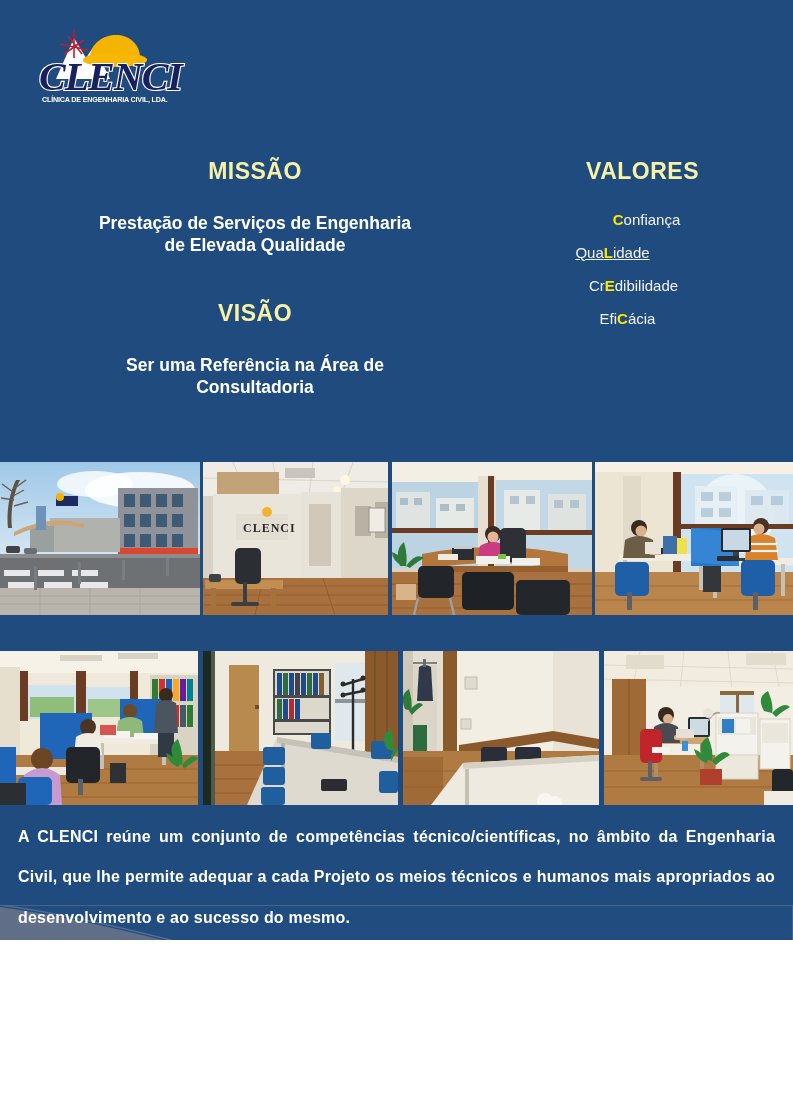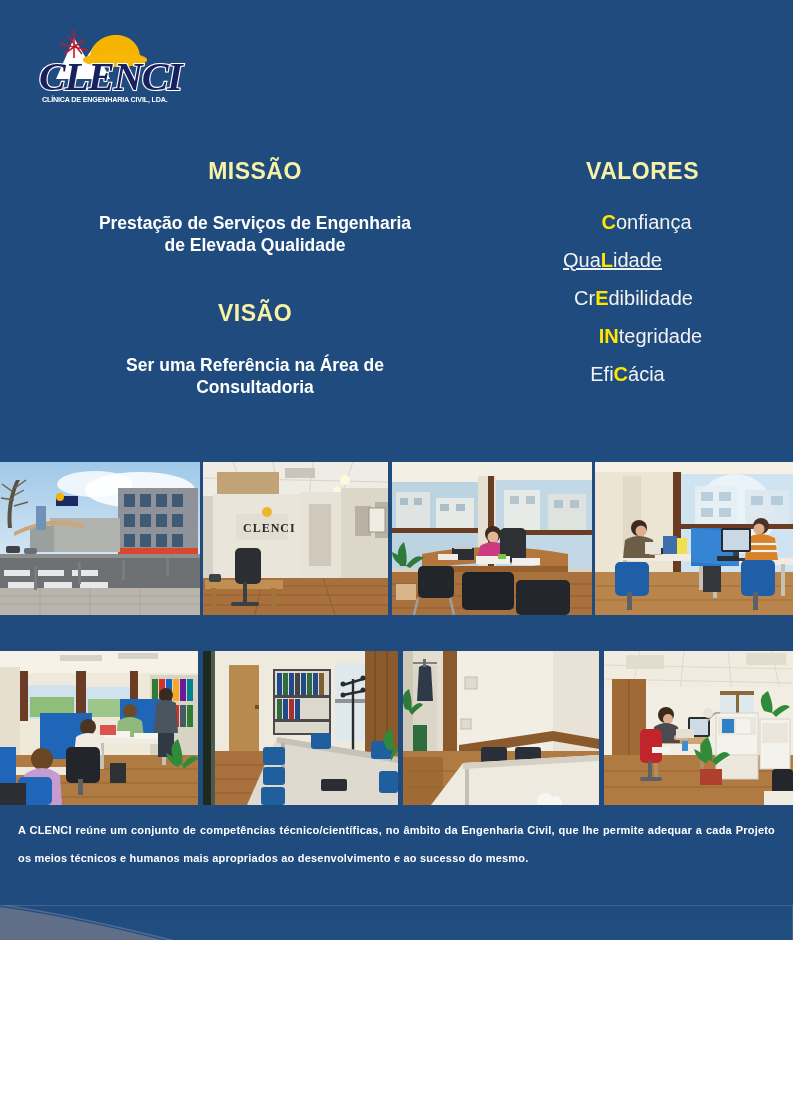--- a/index.html
+++ b/index.html
@@ -69,21 +69,21 @@
     font-size: 17.5px;
     font-weight: bold;
     line-height: 1.28;
     margin: 0;
   }
   .gap-vision { height: 44px; }
   .gap-mid { height: 26px; }
 
   .value-item {
     color: #f2f2f2;
-    font-size: 20px;
+    font-size: 15px;
     font-weight: 500;
     line-height: 1.0;
     margin: 0 0 18px 0;
     white-space: nowrap;
   }
   .value-item:last-child { margin-bottom: 0; }
   .hl { color: #ffe600; font-weight: bold; }
   .values-list { margin-top: 26px; }
 
   
@@ -119,21 +119,21 @@
     top: 805px;
     width: 793px;
     height: 110px;
   }
   .para-text {
     position: absolute;
     left: 18px;
     top: 12px;
     width: 757px;
     color: #ffffff;
-    font-size: 11px;
+    font-size: 16px;
     font-weight: bold;
     line-height: 2.52;
     text-align: justify;
     letter-spacing: 0.2px;
   }
 </style>
 </head>
 <body>
 
 <div id="page">
@@ -186,21 +186,20 @@
     <div class="body-line">Ser uma Referência na Área de</div>
     <div class="body-line">Consultadoria</div>
   </div>
 
   <div class="values-col">
     <div class="heading">VALORES</div>
     <div class="values-list">
       <div class="value-item v0"><span></span><span class="hl">C</span><span>onfiança</span></div>
       <div class="value-item v1"><span>Qua</span><span class="hl">L</span><span>idade</span></div>
       <div class="value-item v2"><span>Cr</span><span class="hl">E</span><span>dibilidade</span></div>
-      <div class="value-item v3"><span></span><span class="hl">IN</span><span>tegridade</span></div>
       <div class="value-item v4"><span>Efi</span><span class="hl">C</span><span>ácia</span></div>
     </div>
   </div>
 
   <div class="strip strip-1">
 
     <div class="photo" style="width:200px">
       <svg class="scene" viewBox="0 0 200 153" preserveAspectRatio="none">
         <defs>
           <linearGradient id="sky1" x1="0" y1="0" x2="0" y2="1">

